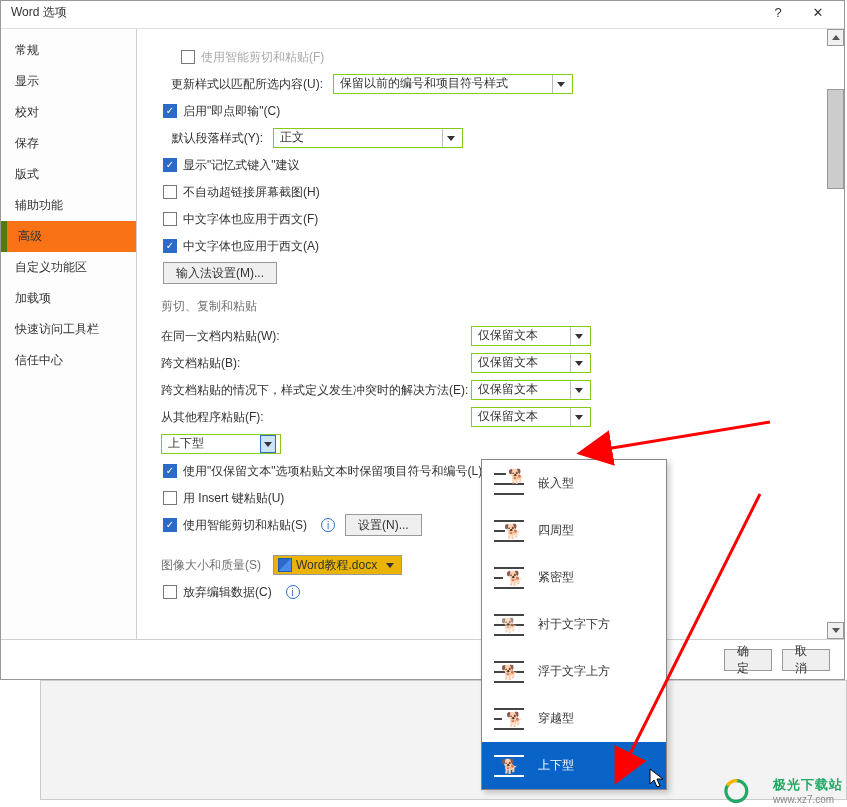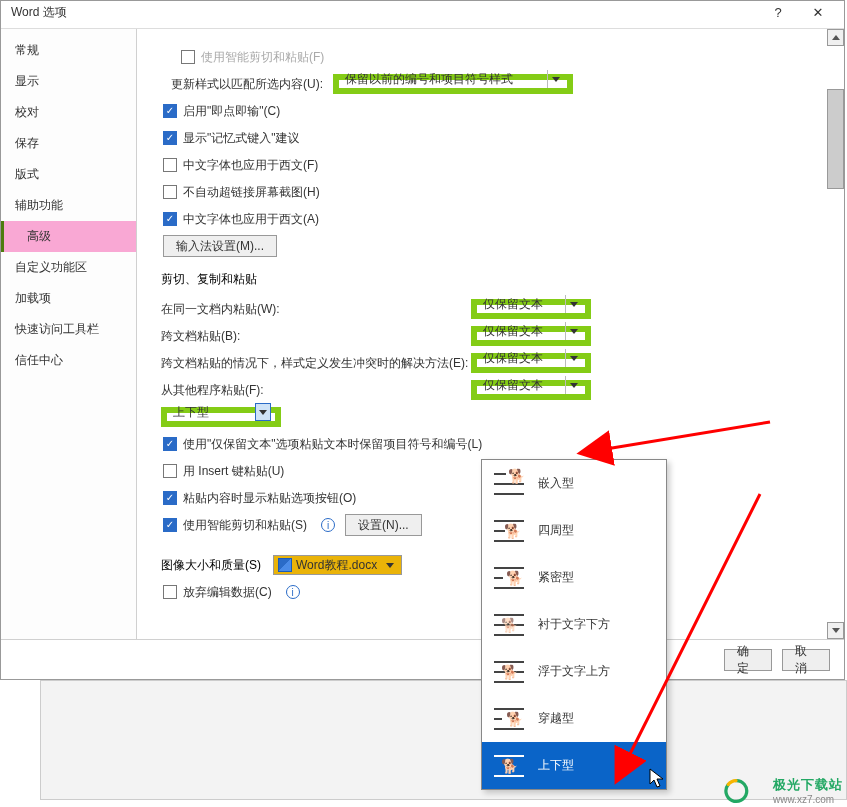--- a/index.html
+++ b/index.html
@@ -45,23 +45,23 @@
     border-right: 1px solid #d0d0d0;
     background: #fdfdfd;
     padding-top: 6px;
   }
   .sidebar .nav-item {
     padding: 7px 14px;
     cursor: pointer;
     color: #333;
   }
   .sidebar .nav-item.selected {
-    background: #f9a8d4;
-    border-left: 3px solid #4d7c0f;
-    padding-left: 23px;
+    background: #f97316;
+    border-left: 6px solid #4d7c0f;
+    padding-left: 11px;
   }
   .content {
     flex: 1;
     position: relative;
     padding: 12px 8px 0 24px;
     overflow: hidden;
   }
   .row {
     display: flex;
     align-items: center;
@@ -74,24 +74,24 @@
   .chk {
     width: 14px; height: 14px;
     border: 1px solid #777;
     margin-right: 6px;
     display: inline-flex; align-items:center; justify-content:center;
     background:#fff;
   }
   .chk.checked { background:#2a6bc7; border-color:#2a6bc7; }
   .chk.checked::after { content:"✓"; color:#fff; font-size:10px; line-height:1; }
   .select {
-    border: 6px solid #84cc16;
+    border: 1px solid #84cc16;
     background:#fff;
     height: 20px;
-    display:flex; align-items:flex-end;
+    display:flex; align-items:flex-start;
     padding: 0 4px 0 6px;
     min-width: 120px;
     position: relative;
     cursor: pointer;
   }
   .select .arrow {
     margin-left:auto;
     width: 16px; height: 18px;
     border-left:1px solid #bbb;
     display:flex; align-items:center; justify-content:center;
@@ -108,21 +108,21 @@
   .select.xs { width: 103px; }
   .select.highlight .arrow { background:#cfe3f7; border:1px solid #2a6bc7;}
   .btn {
     border:1px solid #999;
     background:#efefef;
     padding: 2px 12px;
     height: 22px;
     cursor:pointer;
     display:inline-flex; align-items:center;
   }
-  .section-title { font-weight: normal; margin: 14px 0 10px 0; color:#000000;}
+  .section-title { font-weight: normal; margin: 14px 0 10px 0; color:#737373;}
   .info-icon {
     width:14px; height:14px; border:1px solid #2a6bc7; border-radius:50%;
     color:#2a6bc7; font-size:10px; display:inline-flex; align-items:center; justify-content:center;
     margin-left:4px;
   }
   .vscroll-top, .vscroll-bot {
     position:absolute; right:0; width:17px; height:17px;
     border:1px solid #999; background:#f0f0f0;
     display:flex; align-items:center; justify-content:center;
     cursor:pointer;
@@ -283,30 +283,37 @@
         <div class="select wide">
           <span>保留以前的编号和项目符号样式</span>
           <span class="arrow"></span>
         </div>
       </div>
       <div class="row indent">
         <span class="chk checked"></span>
         <span class="lbl">启用"即点即输"(C)</span>
       </div>
       <div class="row indent">
+        <span class="lbl" style="width:100px;text-align:right">默认段落样式(Y):</span>
+        <div class="select med">
+          <span>正文</span>
+          <span class="arrow"></span>
+        </div>
+      </div>
+      <div class="row indent">
         <span class="chk checked"></span>
         <span class="lbl">显示"记忆式键入"建议</span>
       </div>
       <div class="row indent">
         <span class="chk"></span>
+        <span class="lbl">不自动超链接屏幕截图(H)</span>
+      </div>
+      <div class="row indent">
+        <span class="chk"></span>
         <span class="lbl">中文字体也应用于西文(F)</span>
-      </div>
-      <div class="row indent">
-        <span class="chk"></span>
-        <span class="lbl">不自动超链接屏幕截图(H)</span>
       </div>
       <div class="row indent">
         <span class="chk checked"></span>
         <span class="lbl">中文字体也应用于西文(A)</span>
       </div>
       <div class="row indent">
         <span class="btn">输入法设置(M)...</span>
       </div>
 
       <div class="section-title">剪切、复制和粘贴</div>
@@ -345,24 +352,20 @@
           <span class="arrow"></span>
         </div>
       </div>
       <div class="row indent">
         <span class="chk checked"></span>
         <span class="lbl">使用"仅保留文本"选项粘贴文本时保留项目符号和编号(L)</span>
       </div>
       <div class="row indent">
         <span class="chk"></span>
         <span class="lbl">用 Insert 键粘贴(U)</span>
-      </div>
-      <div class="row indent">
-        <span class="chk checked"></span>
-        <span class="lbl">粘贴内容时显示粘贴选项按钮(O)</span>
       </div>
       <div class="row indent">
         <span class="chk checked"></span>
         <span class="lbl">使用智能剪切和粘贴(S)</span>
         <span class="info-icon">i</span>
         <span style="width:10px"></span>
         <span class="btn">设置(N)...</span>
       </div>
 
       <div class="row" style="margin-top:18px">

